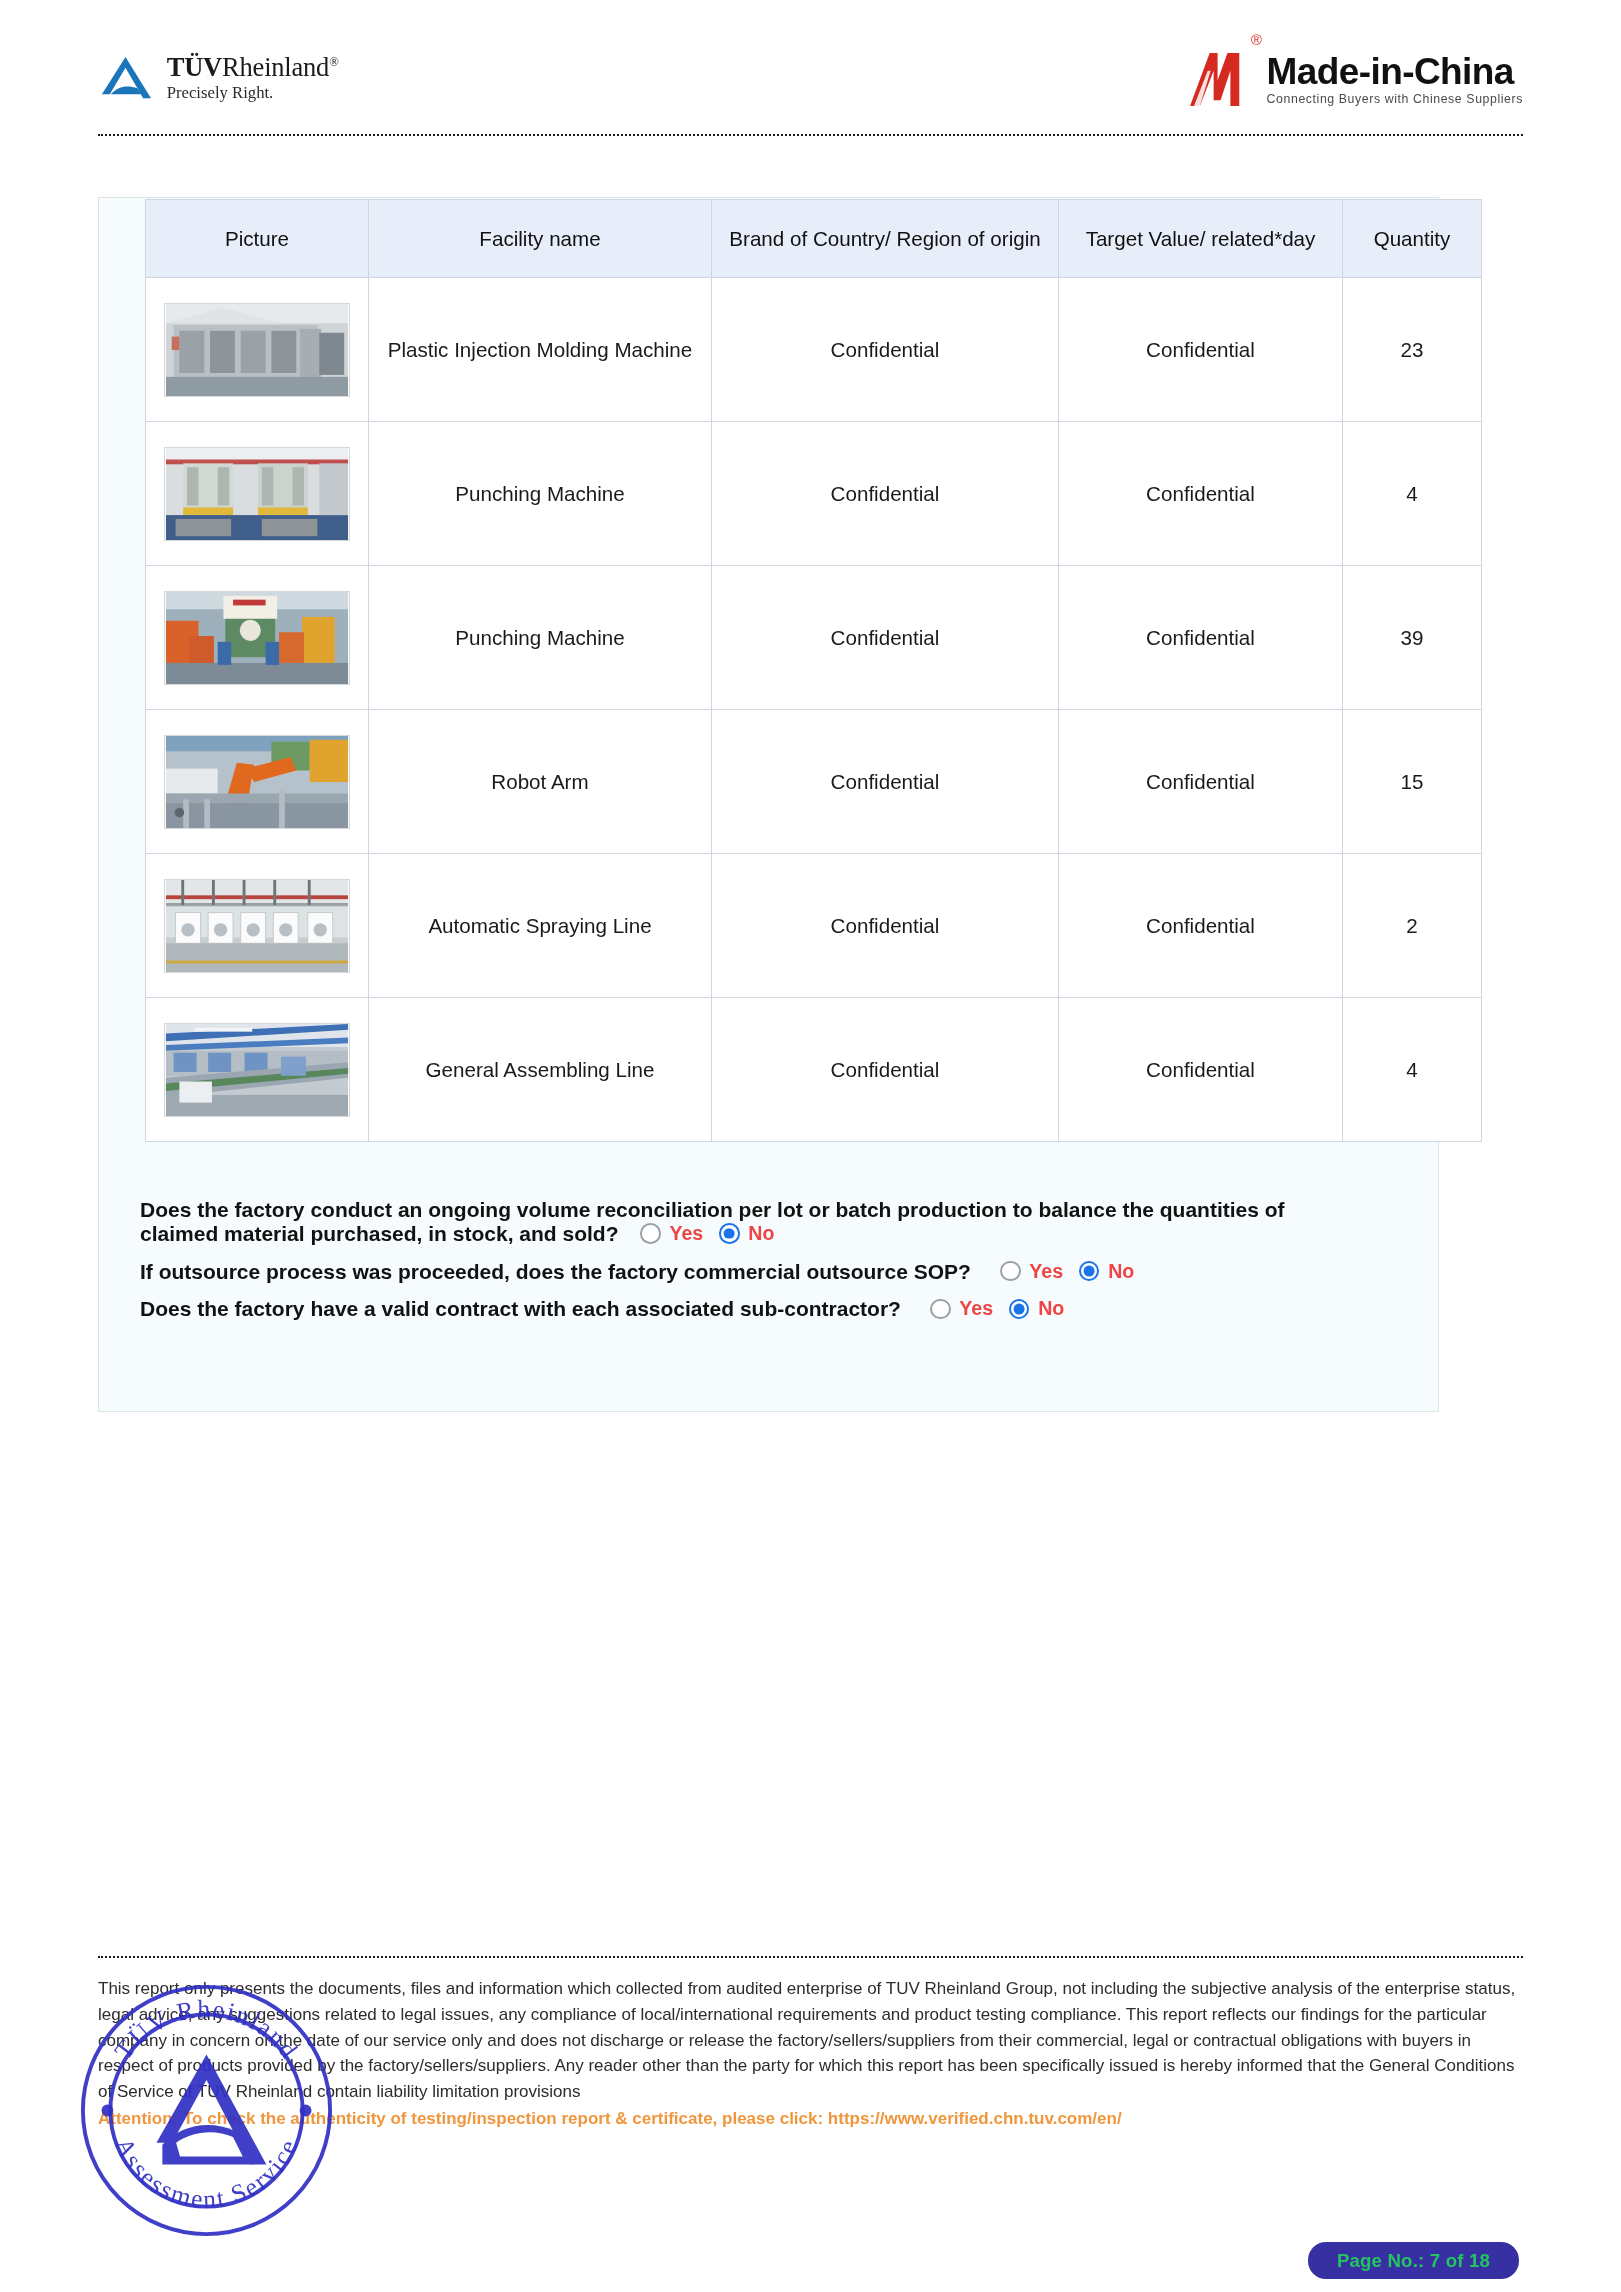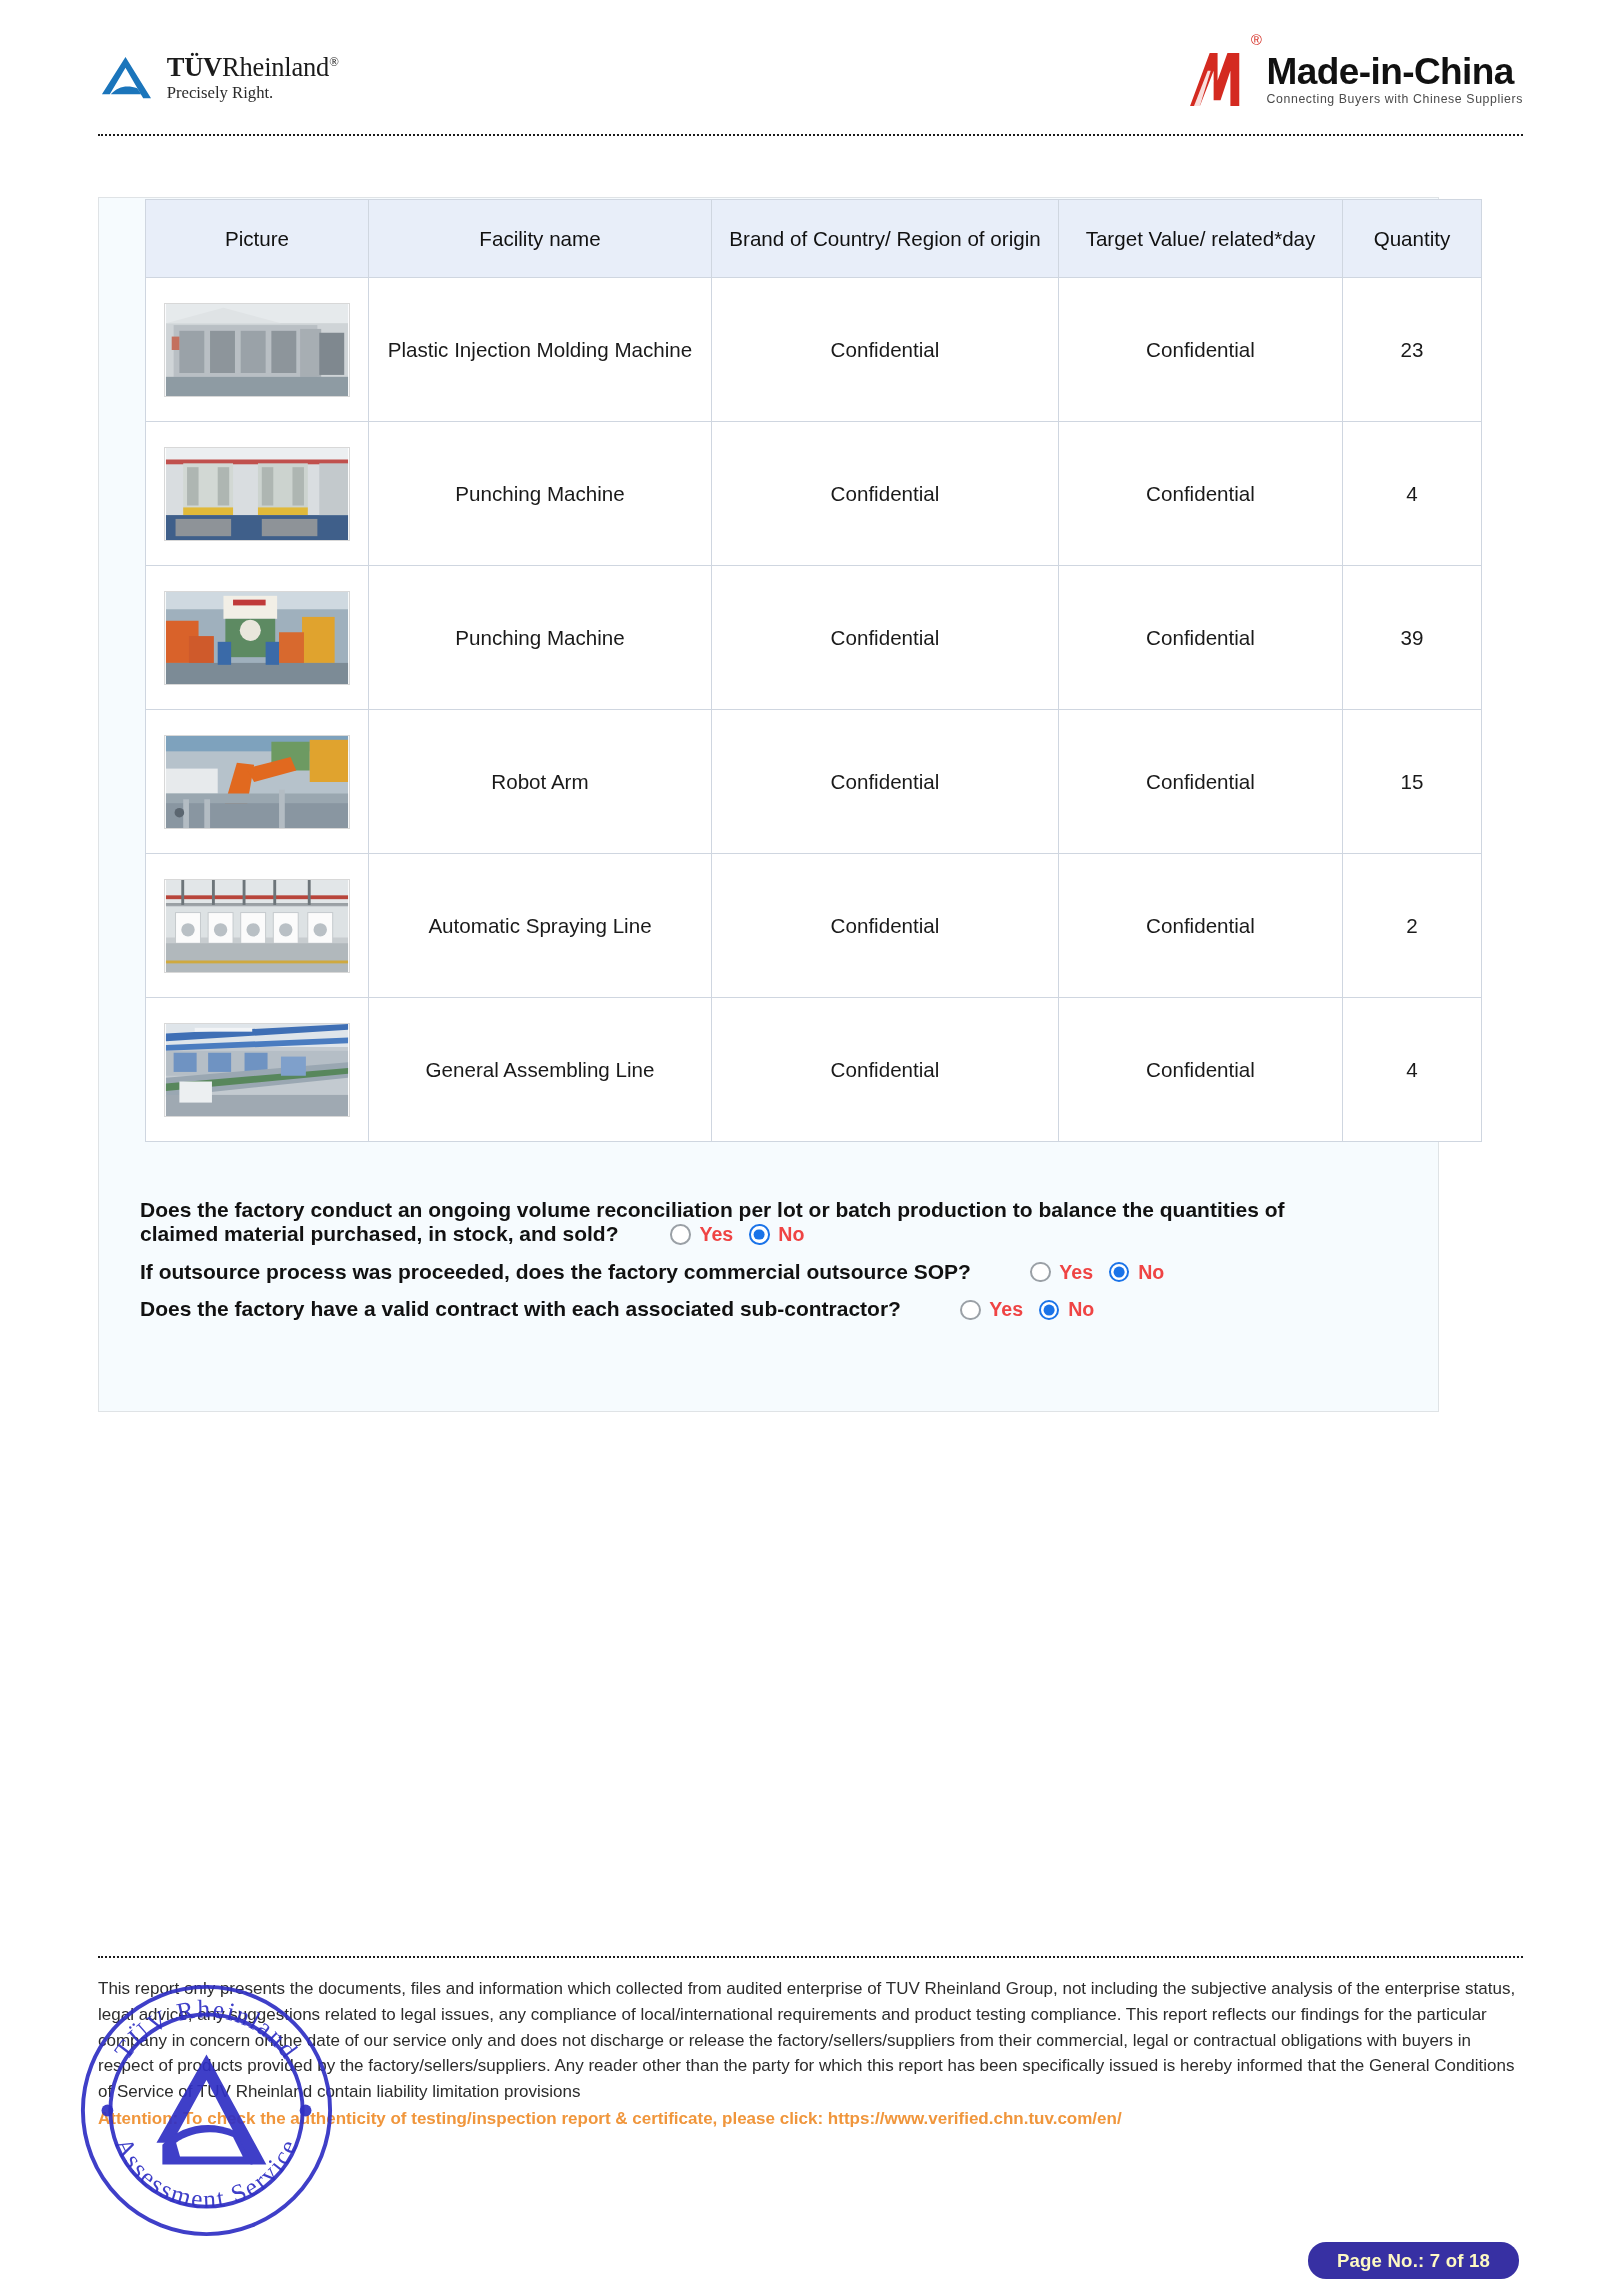--- a/index.html
+++ b/index.html
@@ -196,21 +196,21 @@
     position: absolute;
     left: 50%;
     top: 50%;
     transform: translate(-50%, -50%);
     width: 10.8px;
     height: 10.8px;
     border-radius: 50%;
     background: #1a73e8;
   }
   .q2 .q-opts, .q3 .q-opts { margin-left: 29px; }
-  .q-row2 { display: flex; align-items: flex-end; gap: 30px; }
+  .q-row2 { display: flex; align-items: flex-start; }
 
   
   .footer-text {
     position: absolute;
     left: 98px;
     top: 1976px;
     width: 1431px;
     font-size: 17px;
     line-height: 1.52;
     color: #2c2c2c;
@@ -237,21 +237,21 @@
   .stamp svg { width: 100%; height: 100%; display: block; }
 
   .page-badge {
     position: absolute;
     left: 1308px;
     top: 2242px;
     width: 211px;
     height: 37px;
     background: #3730a3;
     border-radius: 18px;
-    color: #fef9c3;
+    color: #22c55e;
     font-size: 18.6px;
     font-weight: 700;
     display: flex;
     align-items: center;
     justify-content: center;
     letter-spacing: 0.2px;
   }
 </style>
 </head>
 <body>

